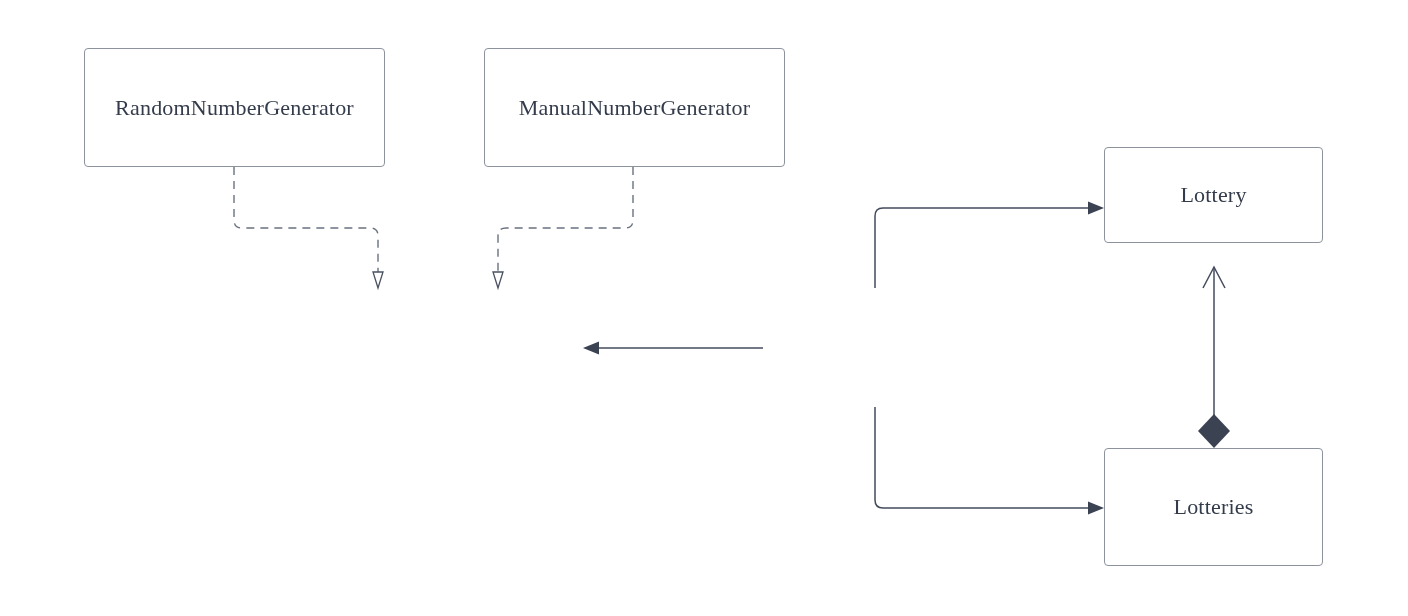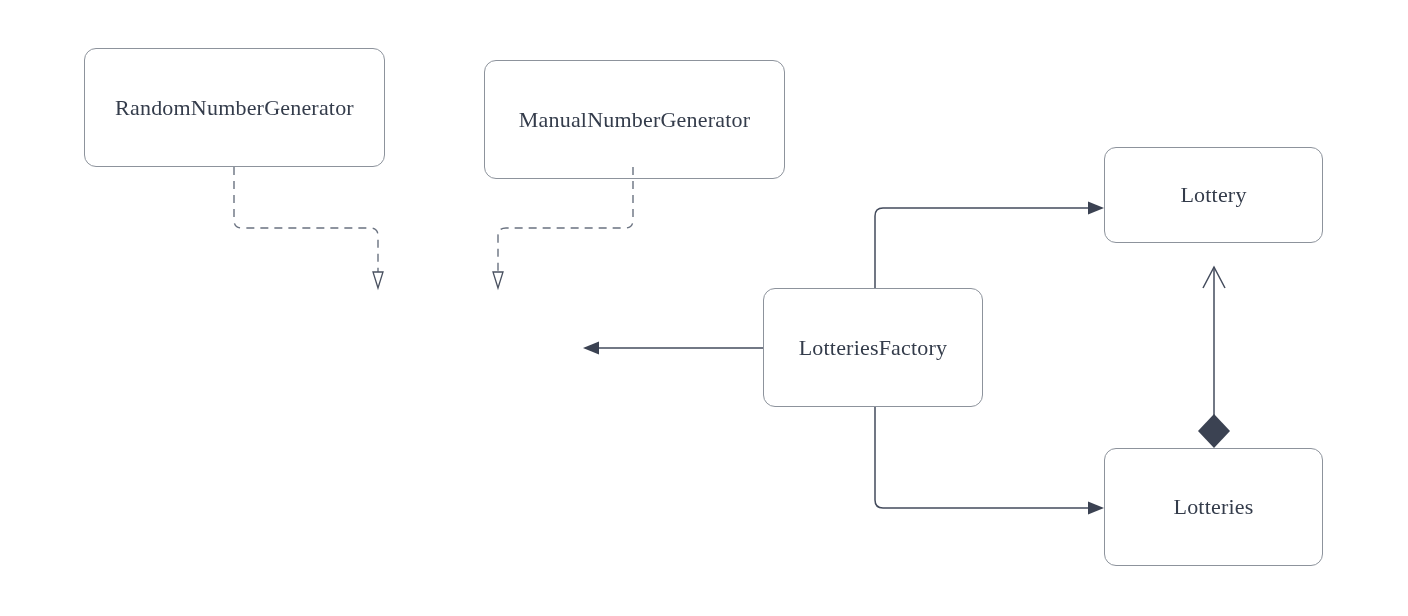--- a/index.html
+++ b/index.html
@@ -15,34 +15,34 @@
     width: 1408px;
     height: 616px;
     background: #ffffff;
     font-family: "Liberation Serif", "DejaVu Serif", serif;
   }
   .node {
     position: absolute;
     box-sizing: border-box;
     background: #ffffff;
     border: 1px solid #8d939c;
-    border-radius: 12px;
+    border-radius: 4px;
     display: flex;
     align-items: center;
     justify-content: center;
     z-index: 1;
   }
   .node .label {
     font-size: 22px;
     color: #343c4b;
     letter-spacing: 0.2px;
     white-space: nowrap;
   }
   #node-random    { left: 84px;   top: 48px;  width: 301px; height: 119px; }
-  #node-manual    { left: 484px;  top: 60px;  width: 301px; height: 119px; }
+  #node-manual    { left: 484px;  top: 48px;  width: 301px; height: 119px; }
   #node-numgen    { left: 284px;  top: 288px; width: 299px; height: 118px; }
   #node-factory   { left: 763px;  top: 288px; width: 220px; height: 119px; }
   #node-lottery   { left: 1104px; top: 147px; width: 219px; height: 96px; }
   #node-lotteries { left: 1104px; top: 448px; width: 219px; height: 118px; }
   svg.edges {
     position: absolute;
     left: 0; top: 0;
     width: 1408px;
     height: 616px;
     z-index: 2;
@@ -56,23 +56,20 @@
 
   <div class="node" id="node-random">
     <span class="label">RandomNumberGenerator</span>
   </div>
 
   <div class="node" id="node-manual">
     <span class="label">ManualNumberGenerator</span>
   </div>
 
 
-  <div class="node" id="node-factory">
-    <span class="label">LotteriesFactory</span>
-  </div>
 
   <div class="node" id="node-lottery">
     <span class="label">Lottery</span>
   </div>
 
   <div class="node" id="node-lotteries">
     <span class="label">Lotteries</span>
   </div>
 
   <svg class="edges" viewBox="0 0 1408 616" xmlns="http://www.w3.org/2000/svg">

